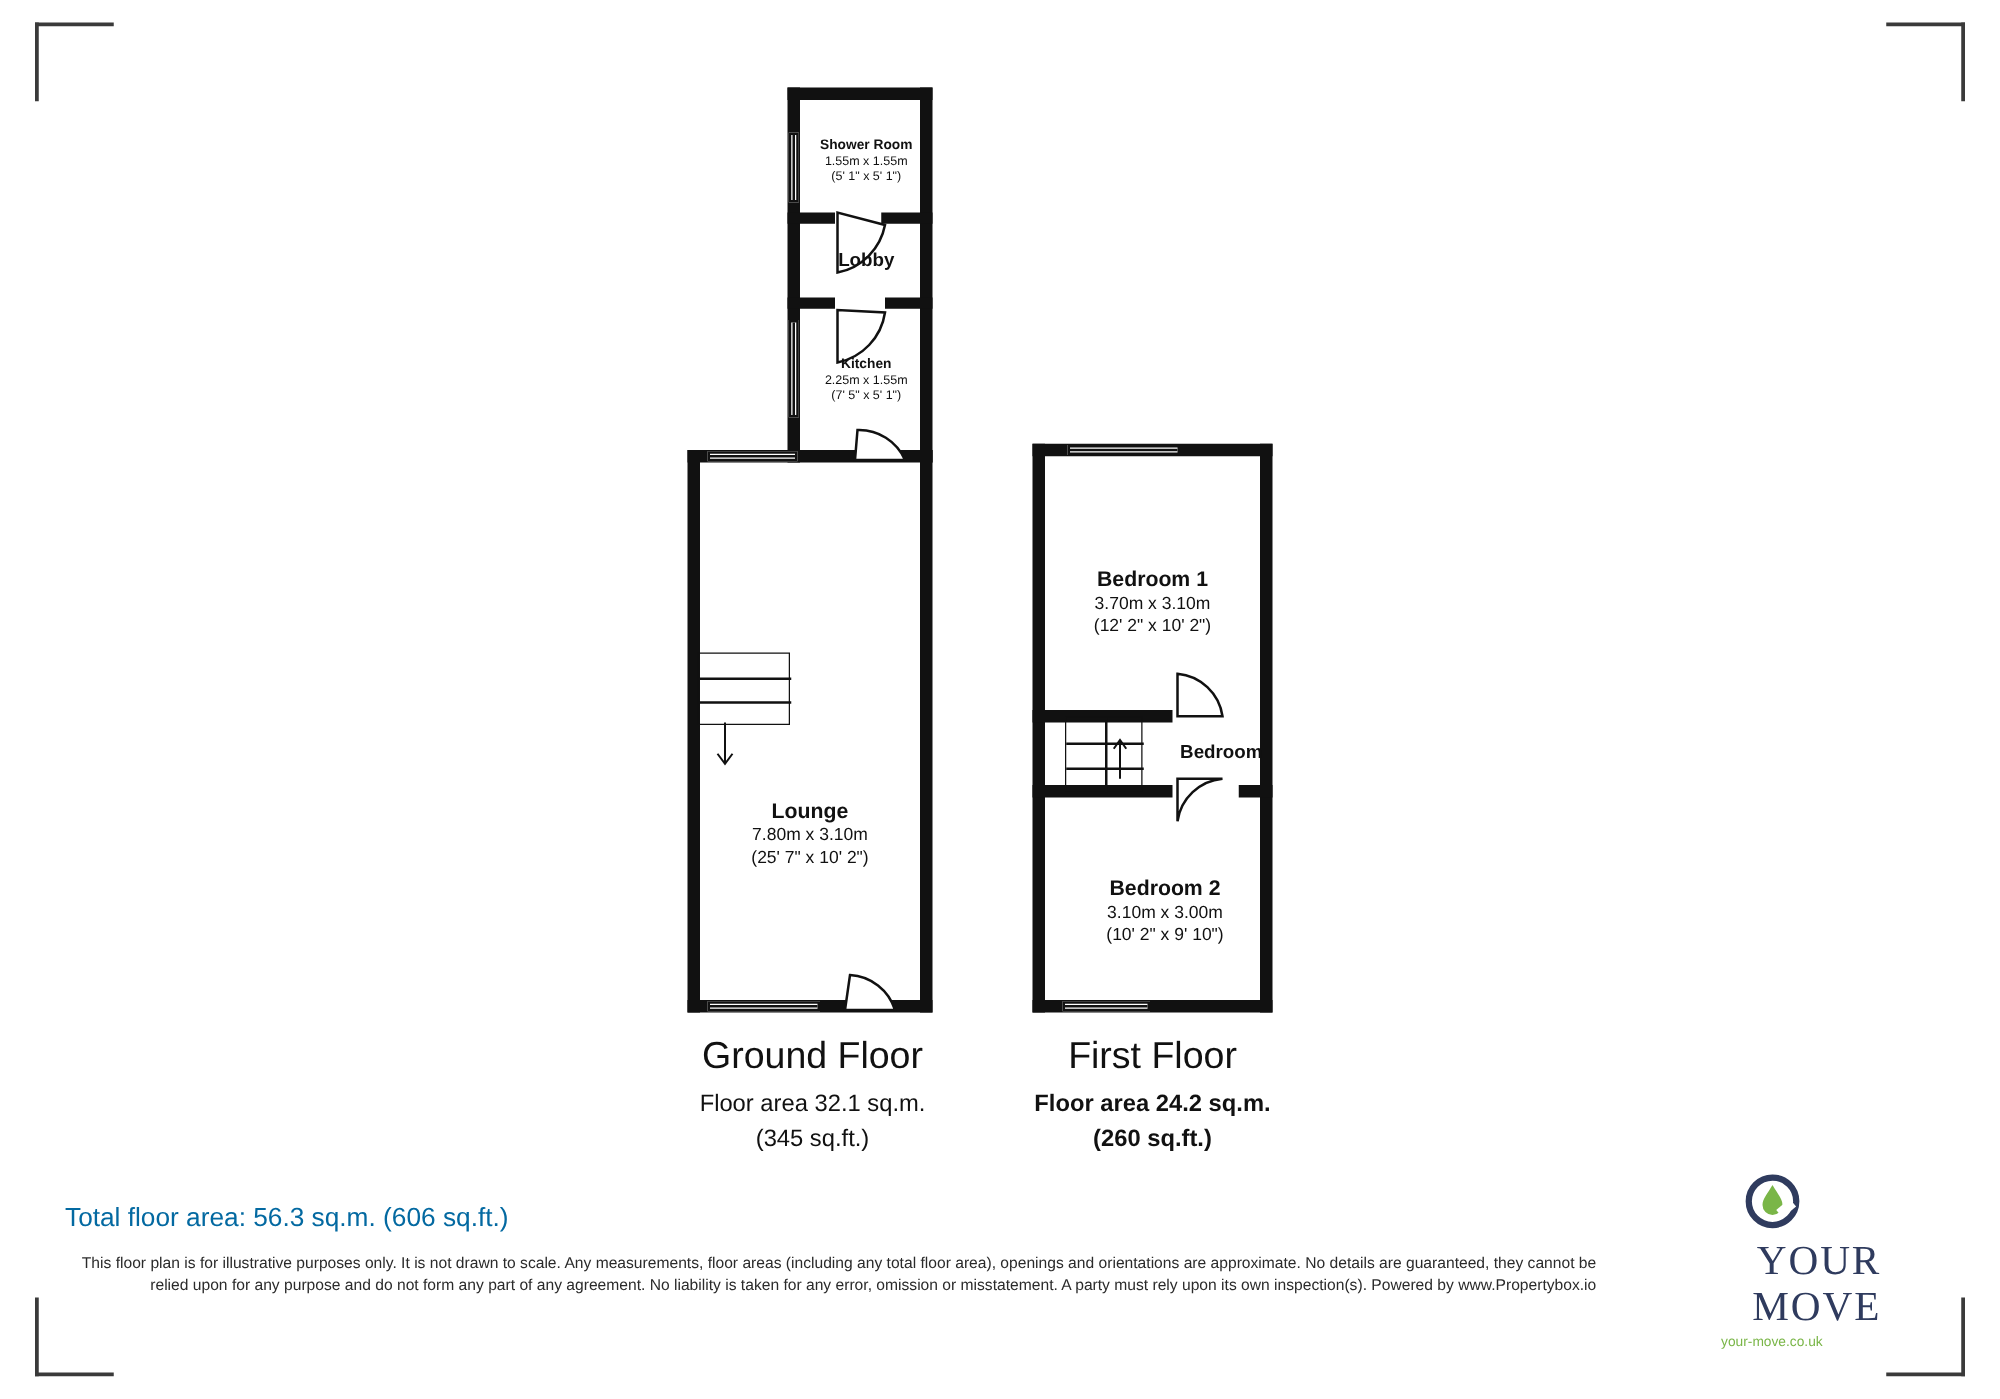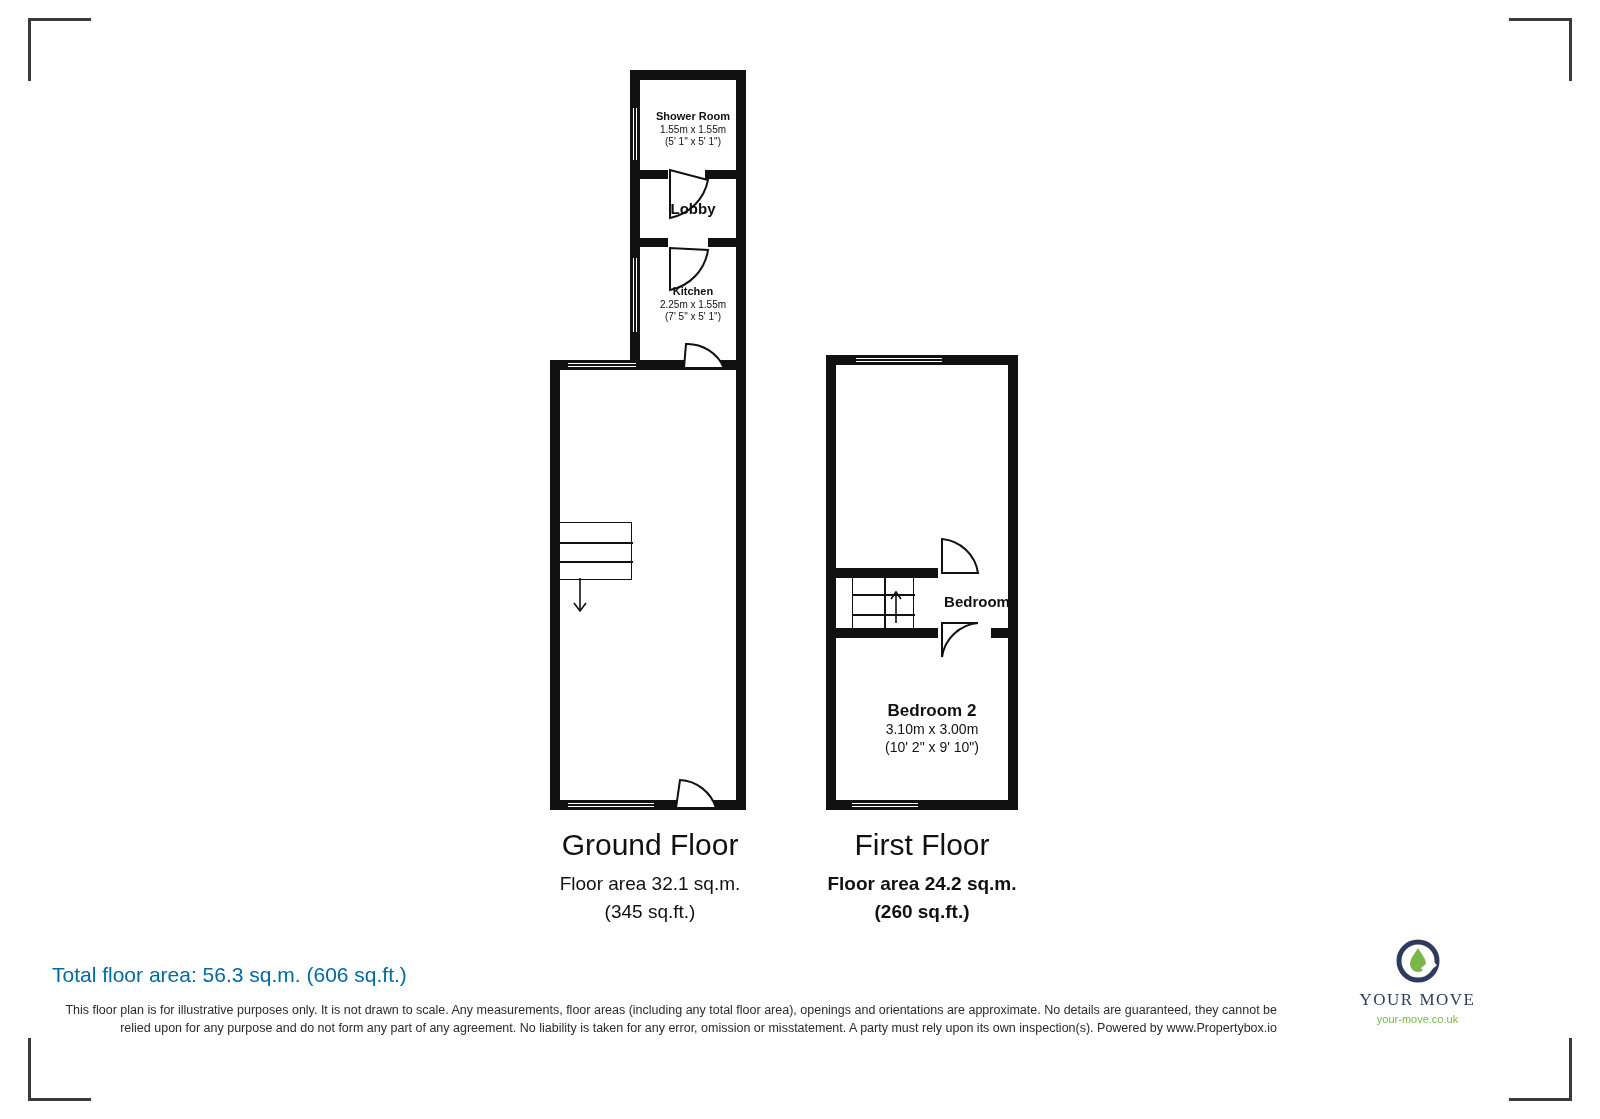--- a/index.html
+++ b/index.html
@@ -116,24 +116,25 @@
   .logo {
     position: absolute;
     right: 95px;
     top: 938px;
     width: 175px;
     text-align: center;
   }
   .logo .mark { display: block; margin: 0 auto 2px auto; }
   .logo .brand {
     display: block;
-    font-size: 17px;
+    font-size: 33px;
     letter-spacing: 1.5px;
     color: #2f3b5e;
     font-family: "Liberation Serif", serif;
+    text-align: right;
   }
   .logo .site {
     display: block;
     font-size: 11px;
     color: #7ab648;
     margin-top: 3px;
   }
 </style>
 </head>
 <body>
@@ -209,20 +210,25 @@
   <div class="room-label rl-mid" style="left:108px; top:140px; width:90px;">
     <span class="name">Lobby</span>
   </div>
 
   <div class="room-label rl-small" style="left:108px; top:225px; width:90px;">
     <span class="name">Kitchen</span>
     <span class="dim">2.25m x 1.55m</span>
     <span class="dim">(7' 5" x 5' 1")</span>
   </div>
 
+  <div class="room-label rl-big" style="left:18px; top:578px; width:180px;">
+    <span class="name">Lounge</span>
+    <span class="dim">7.80m x 3.10m</span>
+    <span class="dim">(25' 7" x 10' 2")</span>
+  </div>
 </div>
 
 <div class="plan" style="left:826px; top:355px; width:200px; height:465px;">
 
   <div class="wall" style="left:0px; top:0px; width:192px; height:10px;"></div>
   <div class="wall" style="left:0px; top:0px; width:10px; height:455px;"></div>
   <div class="wall" style="left:182px; top:0px; width:10px; height:455px;"></div>
   <div class="wall" style="left:0px; top:445px; width:192px; height:10px;"></div>
 
   <div class="wall" style="left:0px; top:213px; width:112px; height:10px;"></div>
@@ -248,20 +254,25 @@
     <div class="step" style="left:0; top:40px; width:62px; height:1.5px;"></div>
     <div class="step" style="left:31px; top:0; width:1.5px; height:60px;"></div>
   </div>
   <div class="door" style="left:60px; top:232px;">
     <svg width="20" height="40" viewBox="0 0 20 40">
       <path d="M10 36 L10 6" stroke="#111111" stroke-width="1.6" fill="none"></path>
       <path d="M5 12 L10 5 L15 12" stroke="#111111" stroke-width="1.6" fill="none"></path>
     </svg>
   </div>
 
+  <div class="room-label rl-big" style="left:10px; top:98px; width:172px;">
+    <span class="name">Bedroom 1</span>
+    <span class="dim">3.70m x 3.10m</span>
+    <span class="dim">(12' 2" x 10' 2")</span>
+  </div>
 
   <div class="room-label rl-mid" style="left:105px; top:238px; width:92px;">
     <span class="name">Bedroom</span>
   </div>
 
   <div class="room-label rl-big" style="left:10px; top:345px; width:192px;">
     <span class="name">Bedroom 2</span>
     <span class="dim">3.10m x 3.00m</span>
     <span class="dim">(10' 2" x 9' 10")</span>
   </div>

